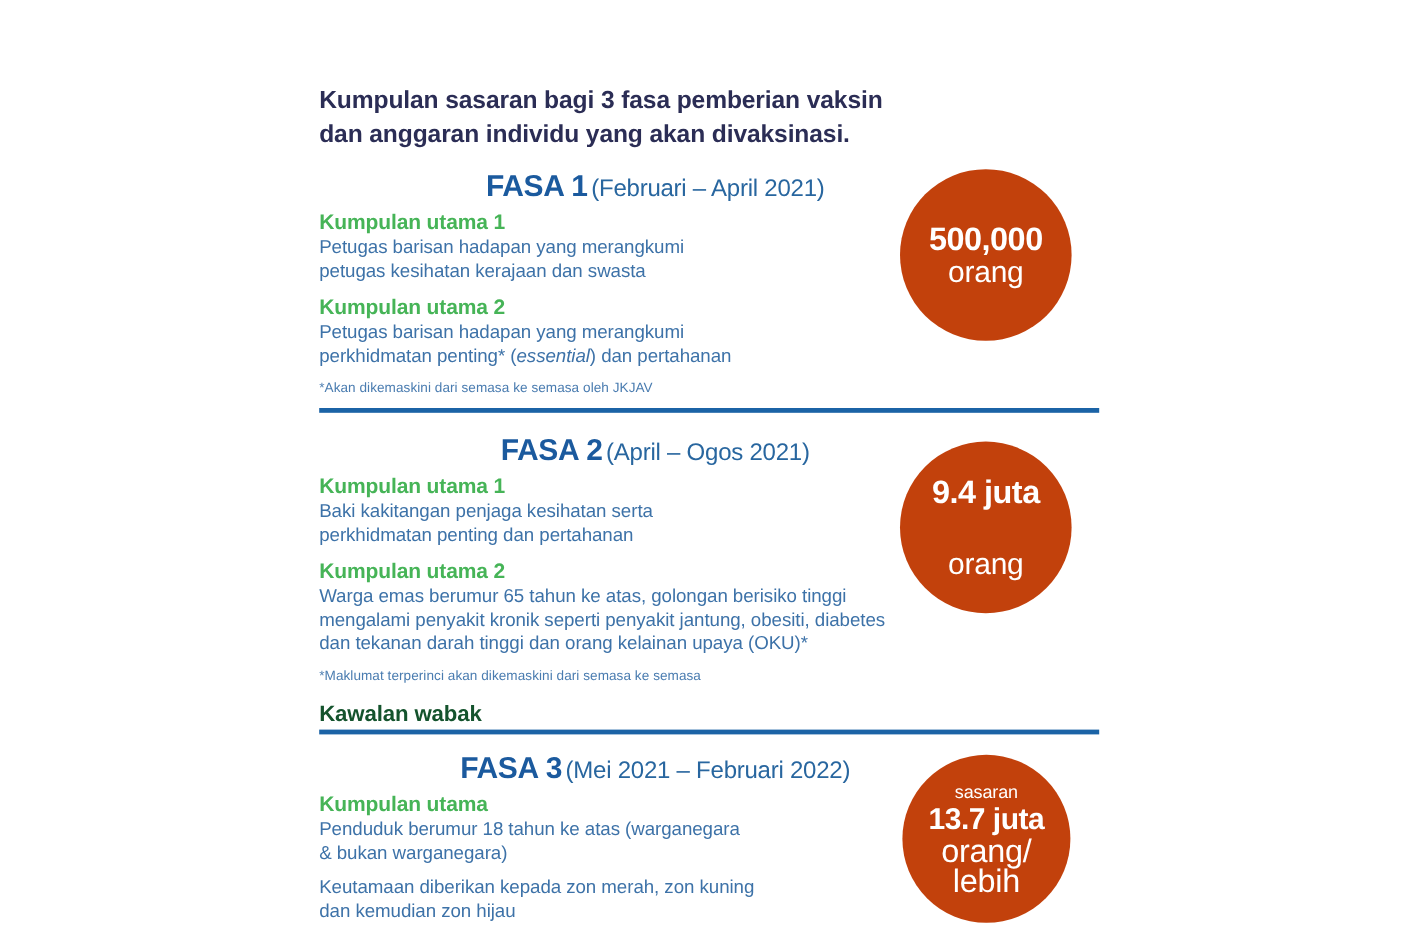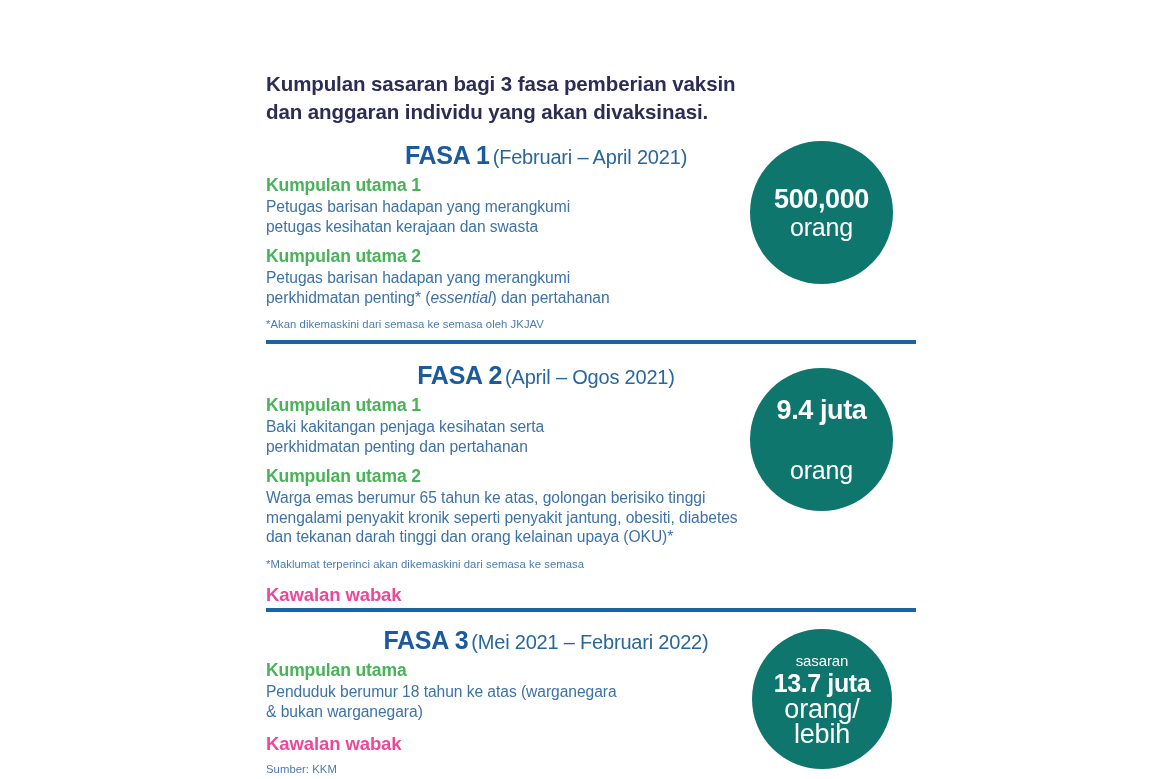--- a/index.html
+++ b/index.html
@@ -89,21 +89,21 @@
     font-size: 11.3px;
     line-height: 16px;
     color: #4a7cb0;
     letter-spacing: 0.05px;
     margin-top: 9px;
   }
 
   .kawalan {
     font-size: 18.5px;
     font-weight: 800;
-    color: #ec4899;
+    color: #14532d;
     letter-spacing: -0.1px;
     margin-top: 12px;
   }
 
   .source {
     font-size: 11.3px;
     color: #4a7cb0;
     letter-spacing: 0.05px;
     margin-top: 8px;
   }
@@ -116,21 +116,21 @@
     height: 4px;
     background: #1b63a6;
   }
   #divider-1 { top: 297px; }
   #divider-2 { top: 565px; }
 
   
   .circle {
     position: absolute;
     border-radius: 50%;
-    background: #0f766e;
+    background: #c2410c;
     display: flex;
     flex-direction: column;
     align-items: center;
     justify-content: center;
     color: #ffffff;
     text-align: center;
   }
   #circle-1 { left: 750px; top: 98px; width: 143px; height: 143px; }
   #circle-2 { left: 750px; top: 325px; width: 143px; height: 143px; gap: 32px; }
   #circle-3 { left: 752px; top: 586px; width: 140px; height: 140px; text-align: center; }
@@ -226,20 +226,26 @@
     </div>
 
     <div class="group group-first">
       <div class="group-title">Kumpulan utama</div>
       <div class="group-body">
         <span>Penduduk berumur 18 tahun ke atas (warganegara</span><br>
         <span>&amp; bukan warganegara)</span>
       </div>
     </div>
 
+    <div class="group">
+      <div class="group-body">
+        <span>Keutamaan diberikan kepada zon merah, zon kuning</span><br>
+        <span>dan kemudian zon hijau</span>
+      </div>
+    </div>
 
     <div class="kawalan">Kawalan wabak</div>
     <div class="source">Sumber: KKM</div>
   </div>
 
   <div class="circle" id="circle-1">
     <div class="circle-value">500,000</div>
     <div class="circle-unit">orang</div>
   </div>
 

